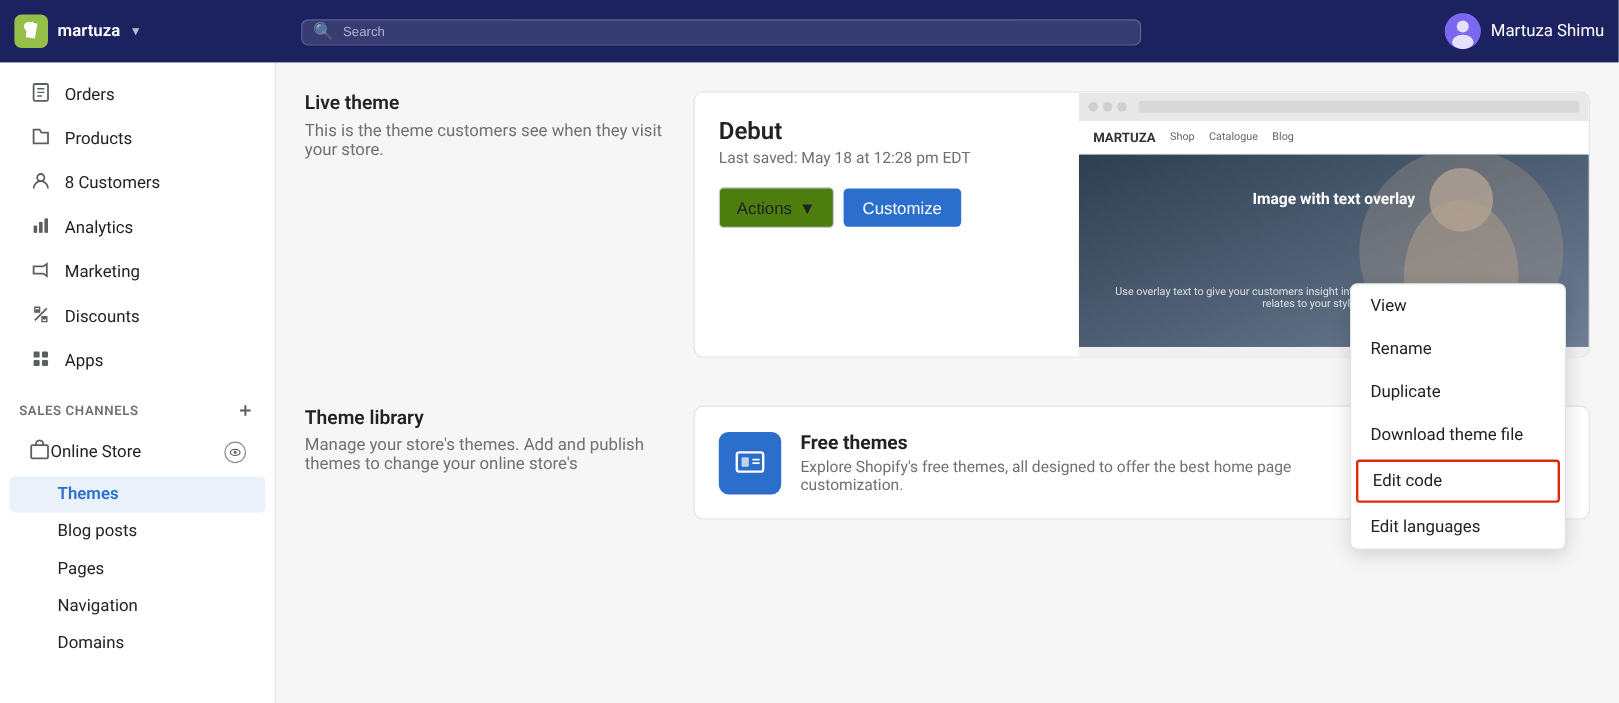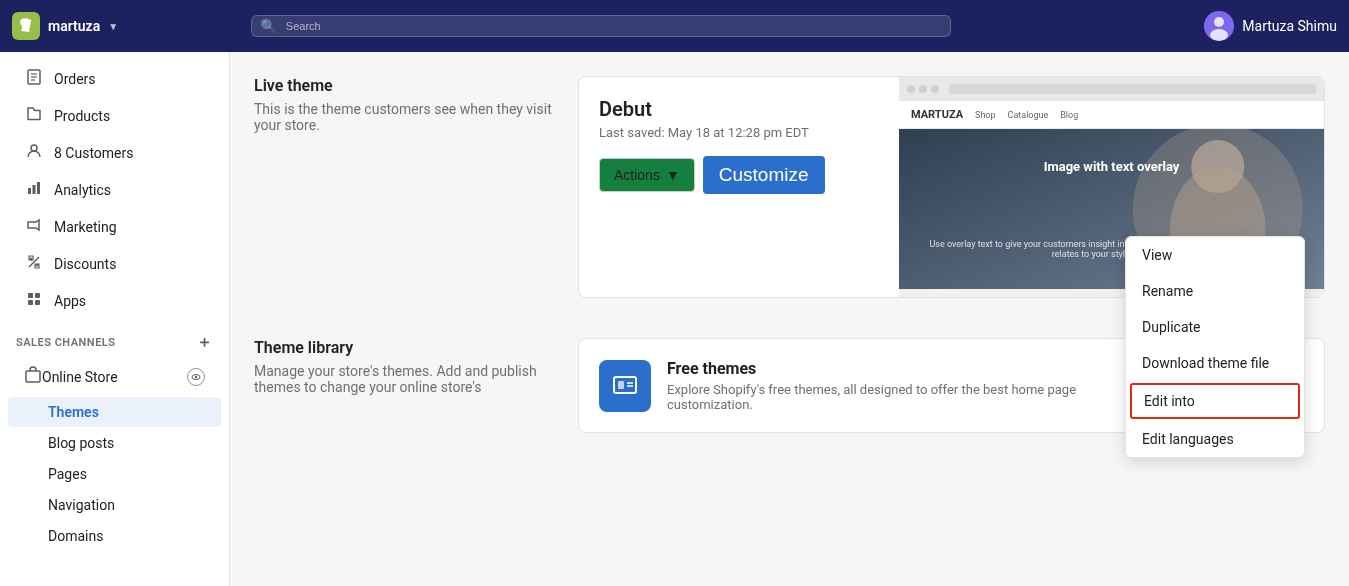--- a/index.html
+++ b/index.html
@@ -231,33 +231,33 @@
       gap: 8px;
       align-items: center;
     }
     .btn-actions {
       display: flex;
       align-items: center;
       gap: 6px;
       padding: 8px 14px;
       border: 1px solid #c9cccf;
       border-radius: 4px;
-      background: #15803d;
+      background: #4d7c0f;
       font-size: 14px;
       color: #202223;
       cursor: pointer;
       position: relative;
     }
     .btn-customize {
       padding: 8px 16px;
       border-radius: 4px;
       background: #2c6ecb;
       border: none;
       color: white;
-      font-size: 19px;
+      font-size: 14px;
       font-weight: 500;
       cursor: pointer;
     }
 
     .theme-preview {
       flex: 1;
       background: #f0f0f0;
       min-height: 220px;
       position: relative;
       overflow: hidden;
@@ -605,21 +605,21 @@
           <div class="dropdown-item">
             <span>Rename</span>
           </div>
           <div class="dropdown-item">
             <span>Duplicate</span>
           </div>
           <div class="dropdown-item">
             <span>Download theme file</span>
           </div>
           <div class="dropdown-item highlighted" style="border:2px solid #d82c0d;margin:2px 4px;padding:8px 12px;border-radius:3px;">
-            <span>Edit into</span>
+            <span>Edit code</span>
           </div>
           <div class="dropdown-item">
             <span>Edit languages</span>
           </div>
         </div>
       </div>
     </div>
 
     <div style="margin-top:40px;display:flex;gap:24px;">
       <div style="flex:0 0 300px;">

